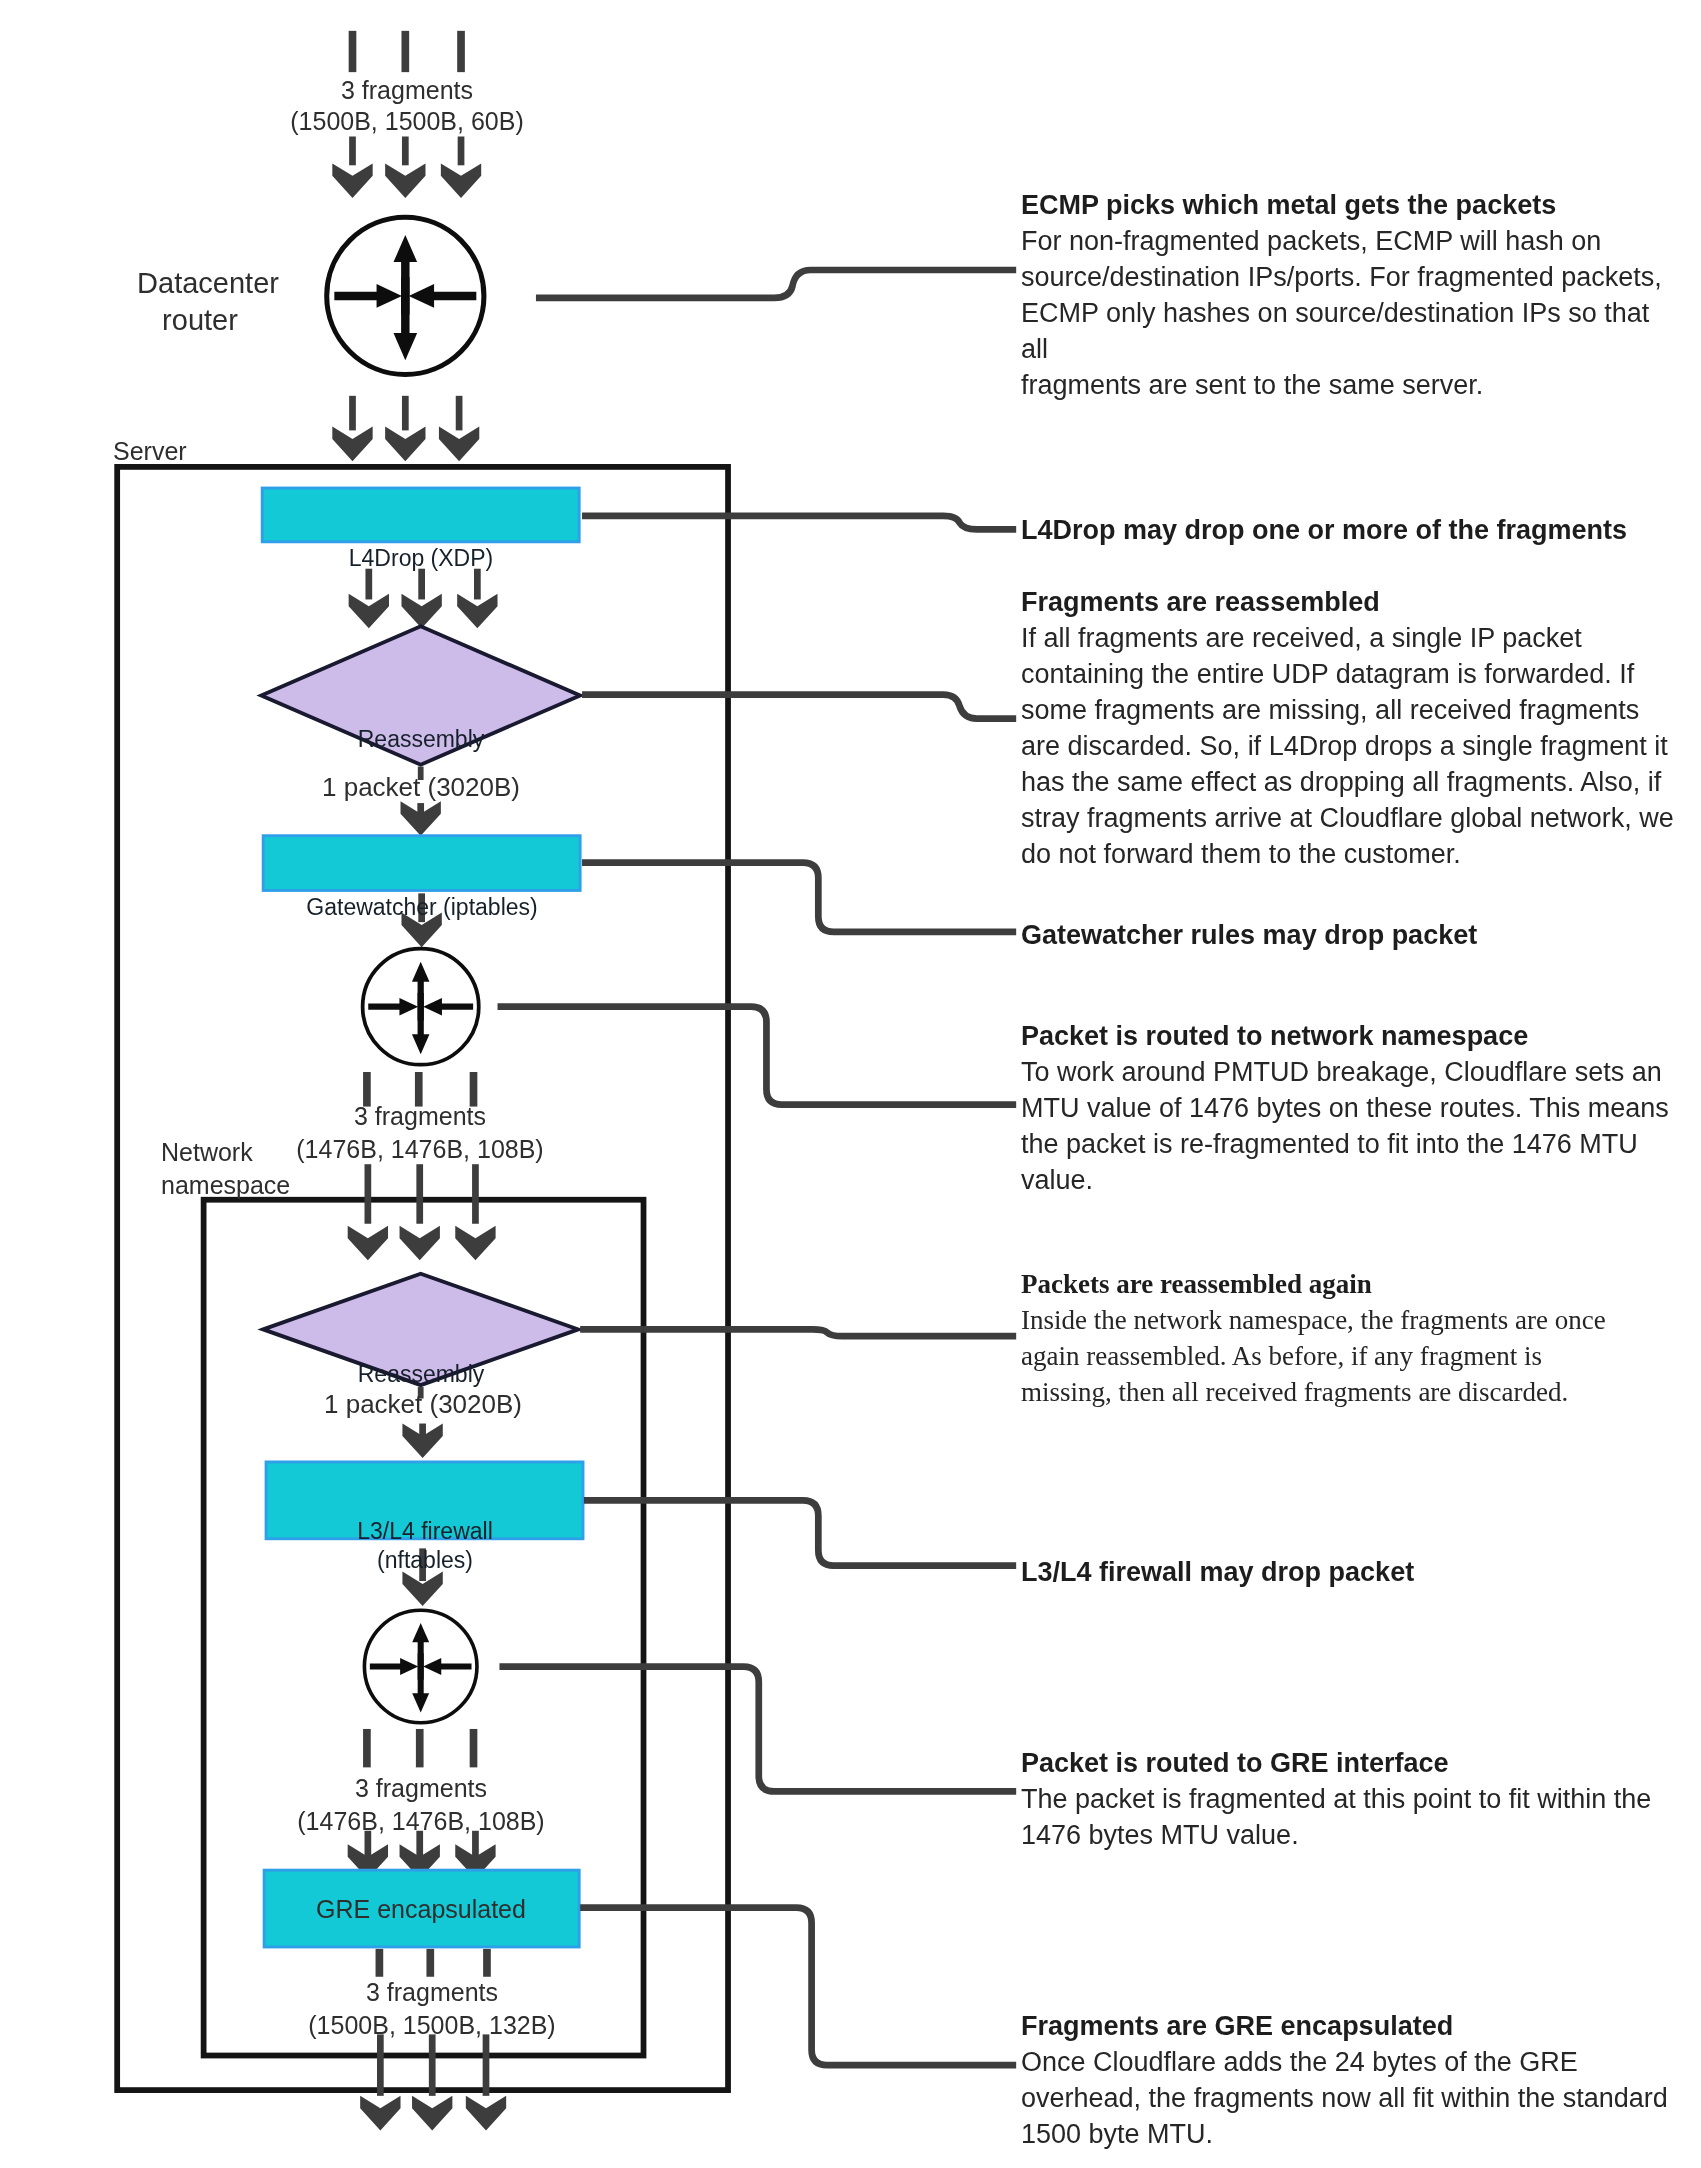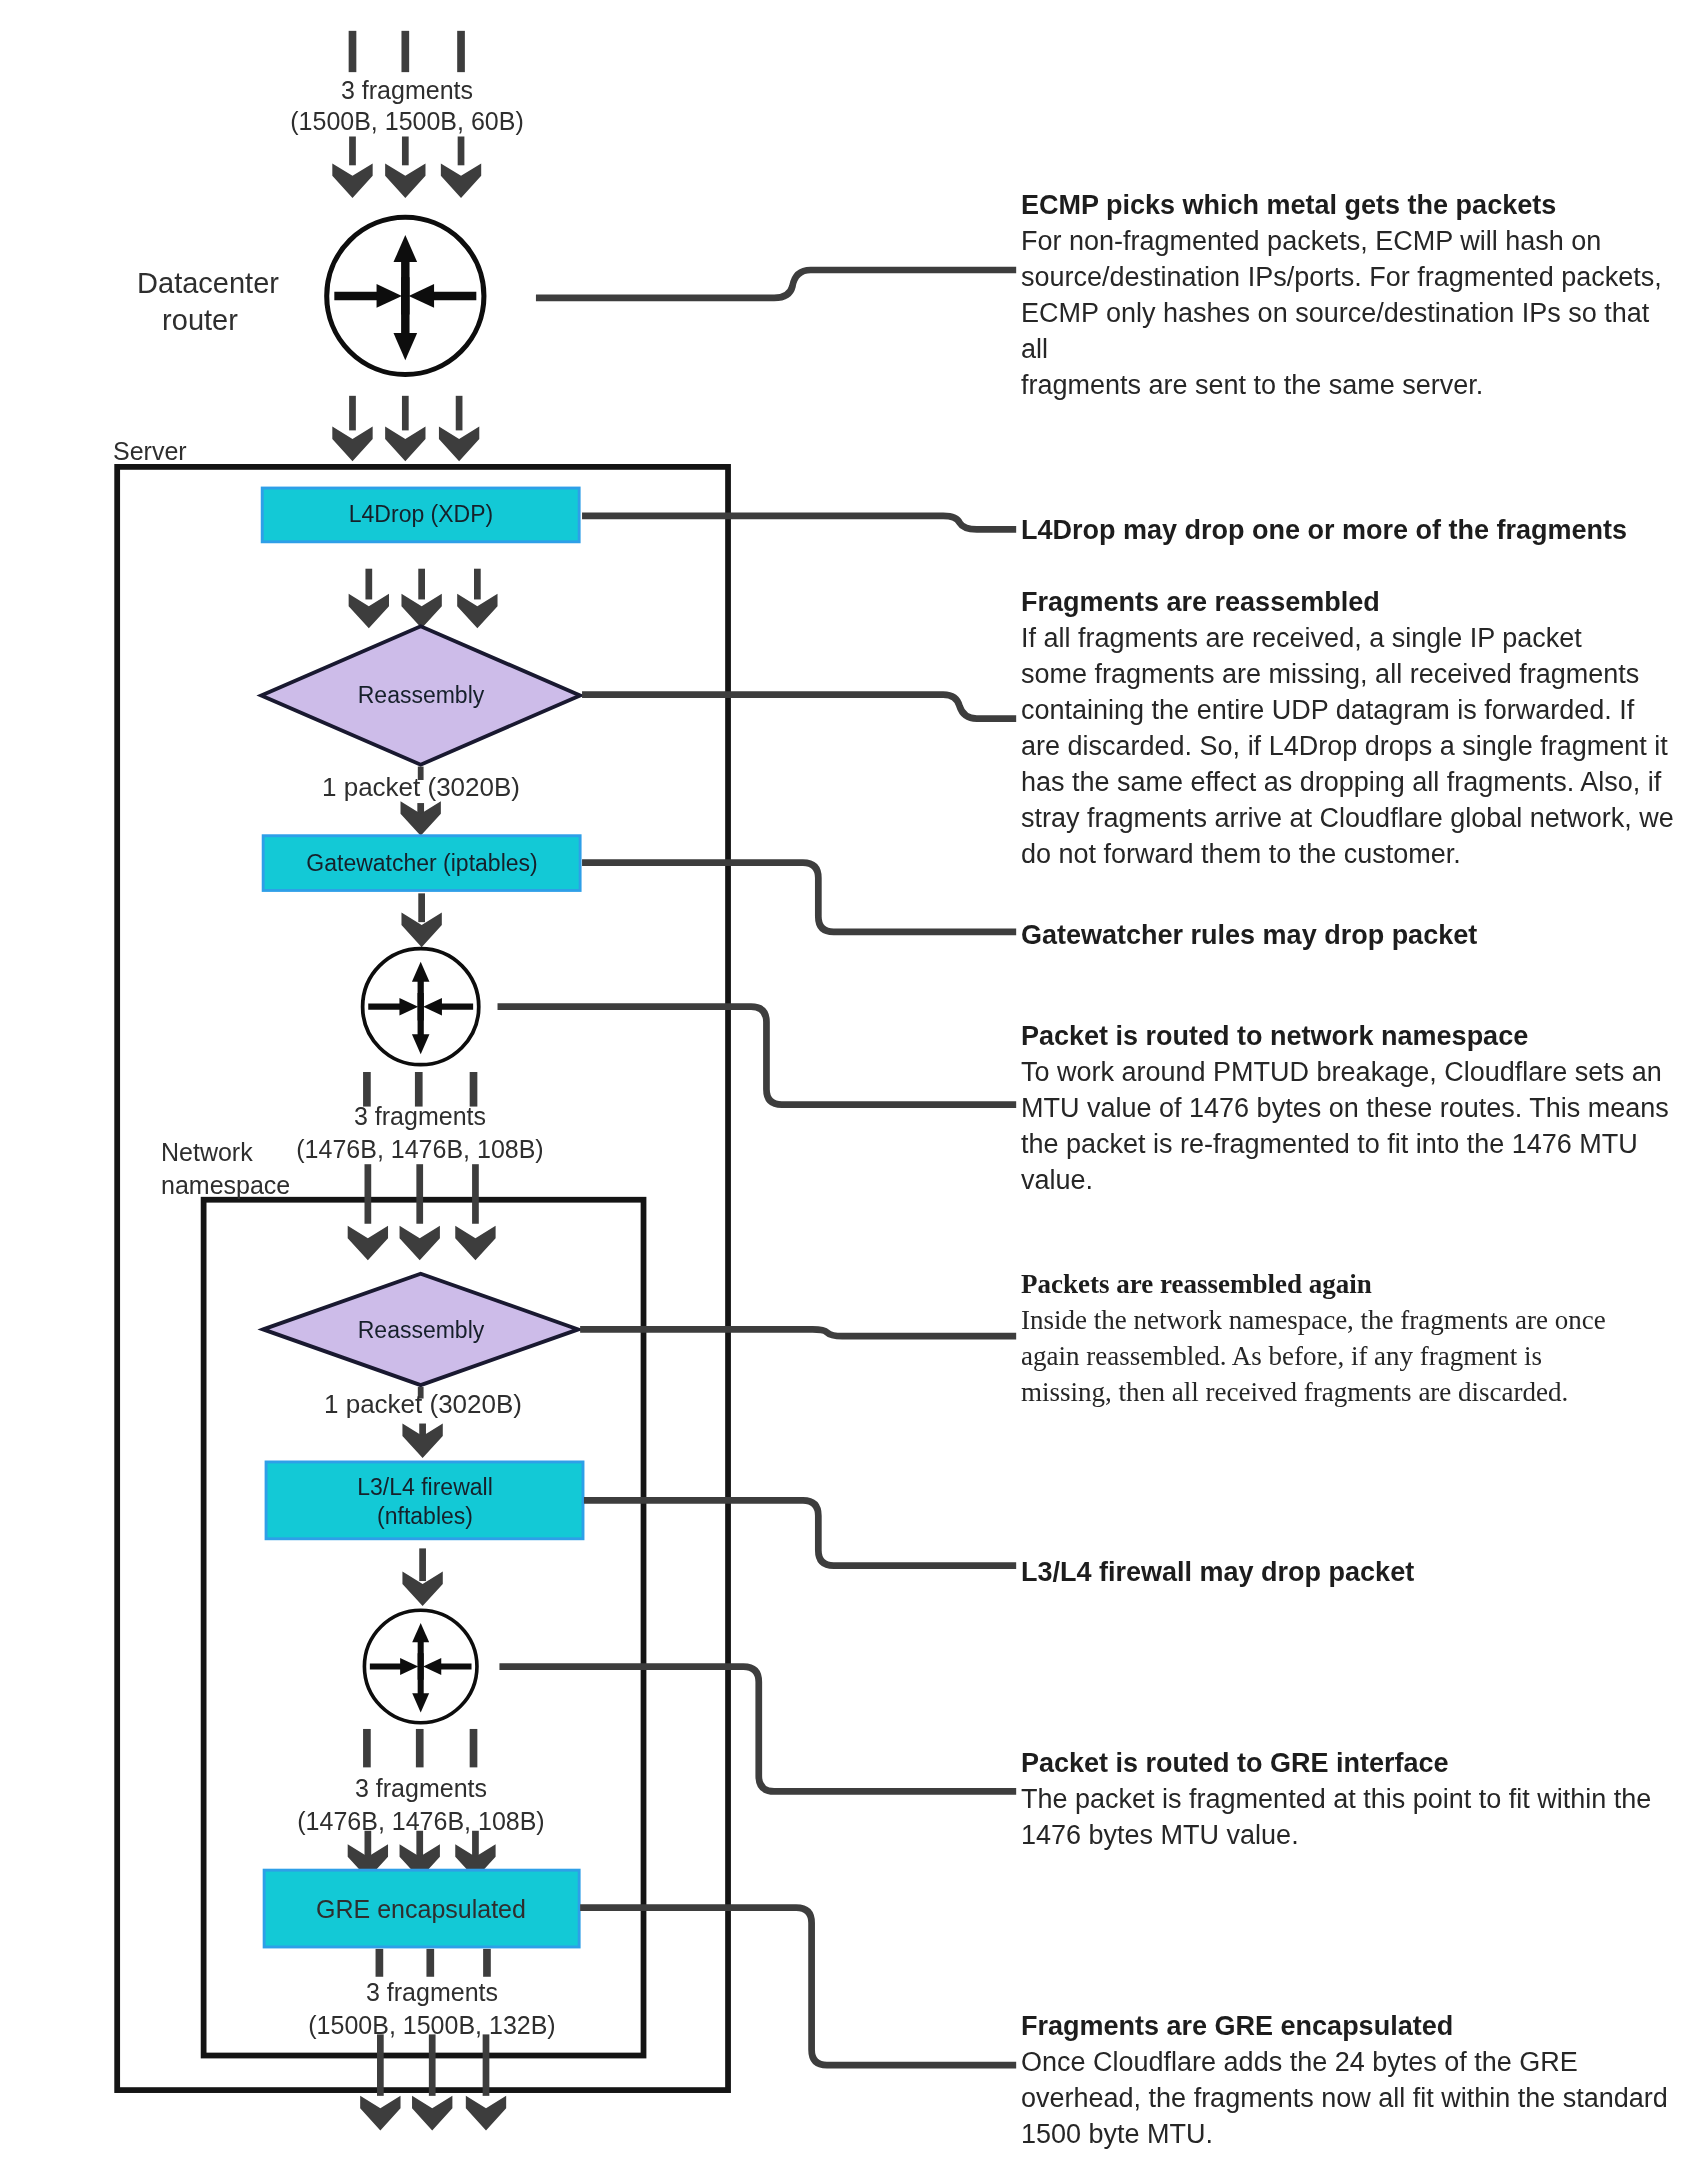--- a/index.html
+++ b/index.html
@@ -11,21 +11,21 @@
     color:#2b2b2b;
     overflow:hidden;
     border-radius:24px;
   }
   #shapes{position:absolute;left:0;top:0;}
   .lbl{position:absolute;white-space:nowrap;color:#2e2e2e;}
   .lbl.c{transform:translateX(-50%);text-align:center;}
   .f26{font-size:25px;line-height:31px;}
   .f27{font-size:26px;line-height:31px;}
   .f30{font-size:29px;line-height:37px;}
-  .node{font-size:23px;color:#16202a;}
+  .node{font-size:23px;color:#16202a;margin-top:44px;}
   .ann{position:absolute;left:1021px;width:653px;color:#262626;}
   .ann .h{font-weight:bold;font-size:27px;line-height:36px;color:#1d1d1d;}
   .ann .b{font-size:27px;line-height:36px;}
 </style>
 </head>
 <body>
 
 <div id="canvas">
 
   <svg id="shapes" width="1701" height="2168" viewBox="0 0 1771 2257">
@@ -210,22 +210,22 @@
         <div class="b">source/destination IPs/ports. For fragmented packets,</div>
         <div class="b">ECMP only hashes on source/destination IPs so that all</div>
         <div class="b">fragments are sent to the same server.</div>
       </div>
       <div class="ann" style="top: 512px;">
         <div class="h">L4Drop may drop one or more of the fragments</div>
       </div>
       <div class="ann" style="top: 584px;">
         <div class="h">Fragments are reassembled</div>
         <div class="b">If all fragments are received, a single IP packet</div>
+        <div class="b">containing the entire UDP datagram is forwarded. If</div>
         <div class="b">some fragments are missing, all received fragments</div>
-        <div class="b">containing the entire UDP datagram is forwarded. If</div>
         <div class="b">are discarded. So, if L4Drop drops a single fragment it</div>
         <div class="b">has the same effect as dropping all fragments. Also, if</div>
         <div class="b">stray fragments arrive at Cloudflare global network, we</div>
         <div class="b">do not forward them to the customer.</div>
       </div>
       <div class="ann" style="top: 917px;">
         <div class="h">Gatewatcher rules may drop packet</div>
       </div>
       <div class="ann" style="top: 1018px;">
         <div class="h">Packet is routed to network namespace</div>

